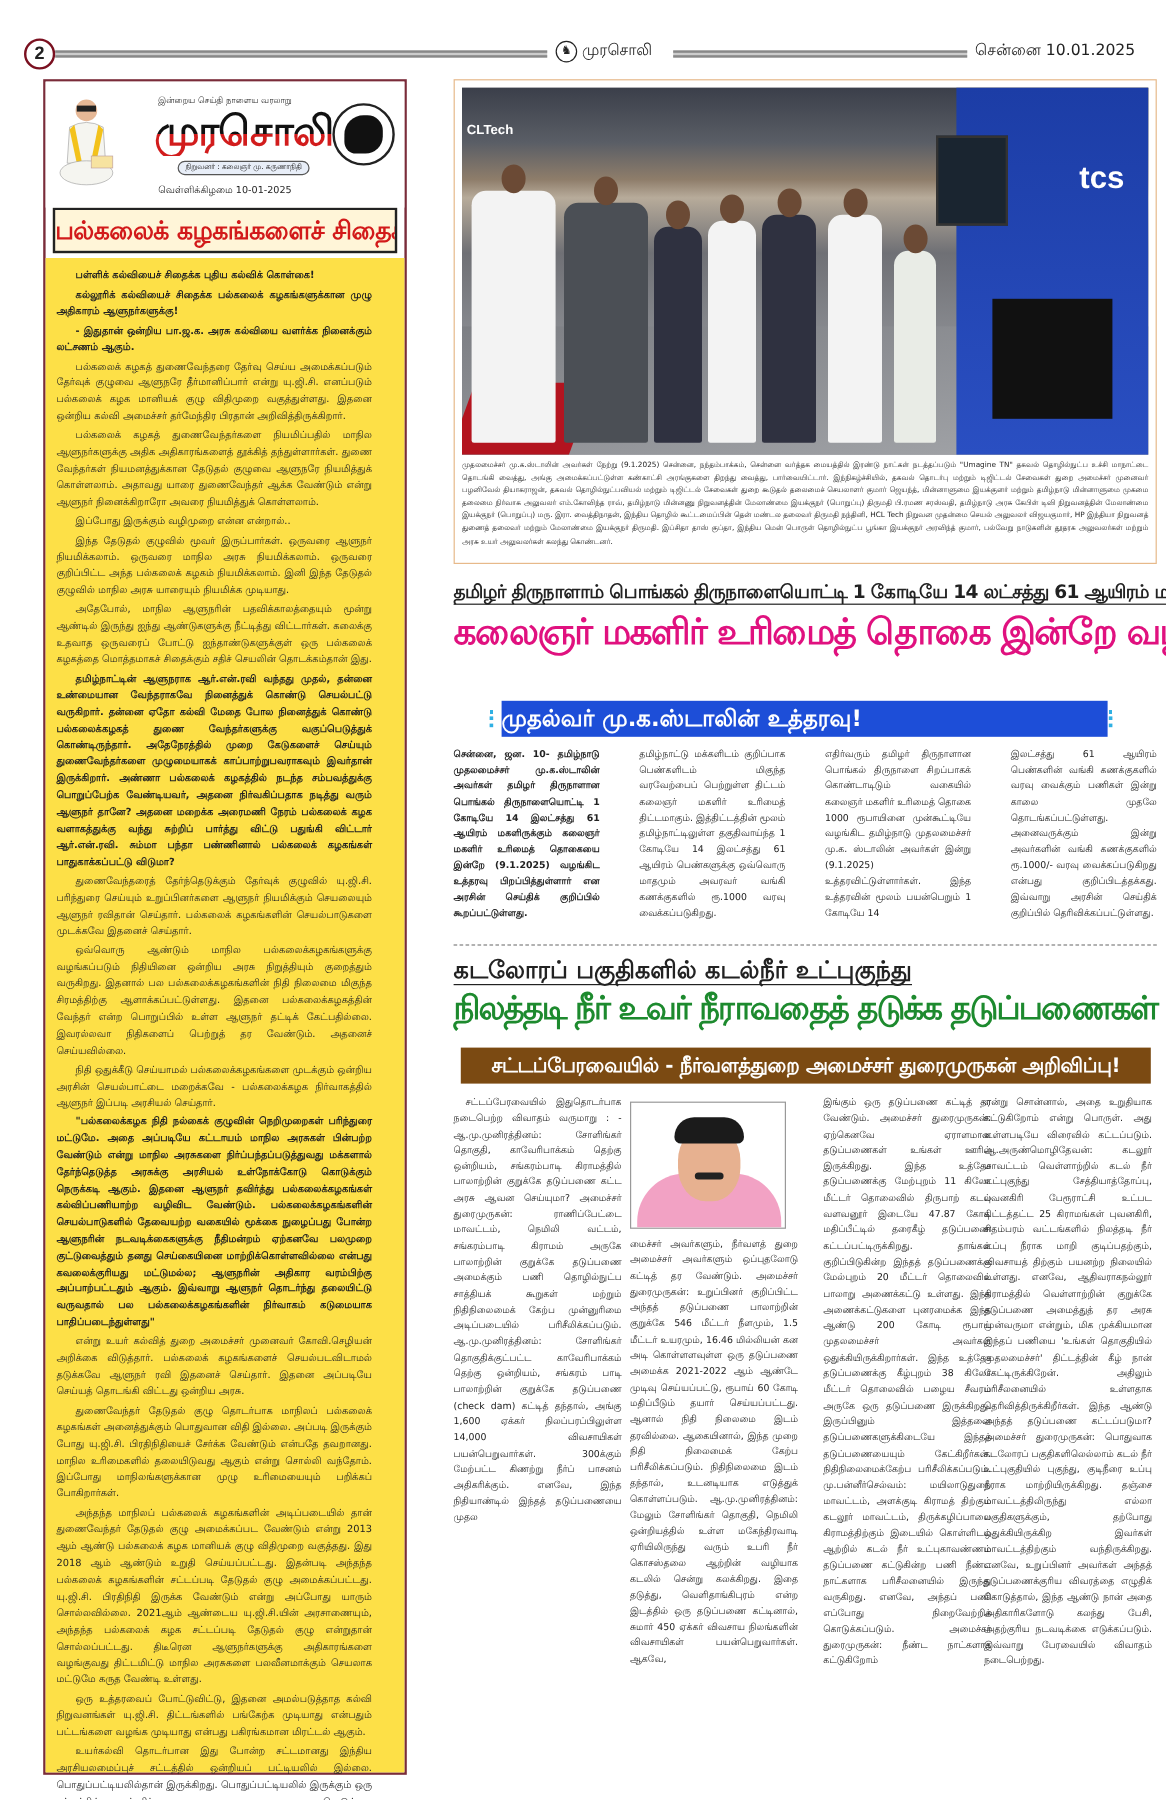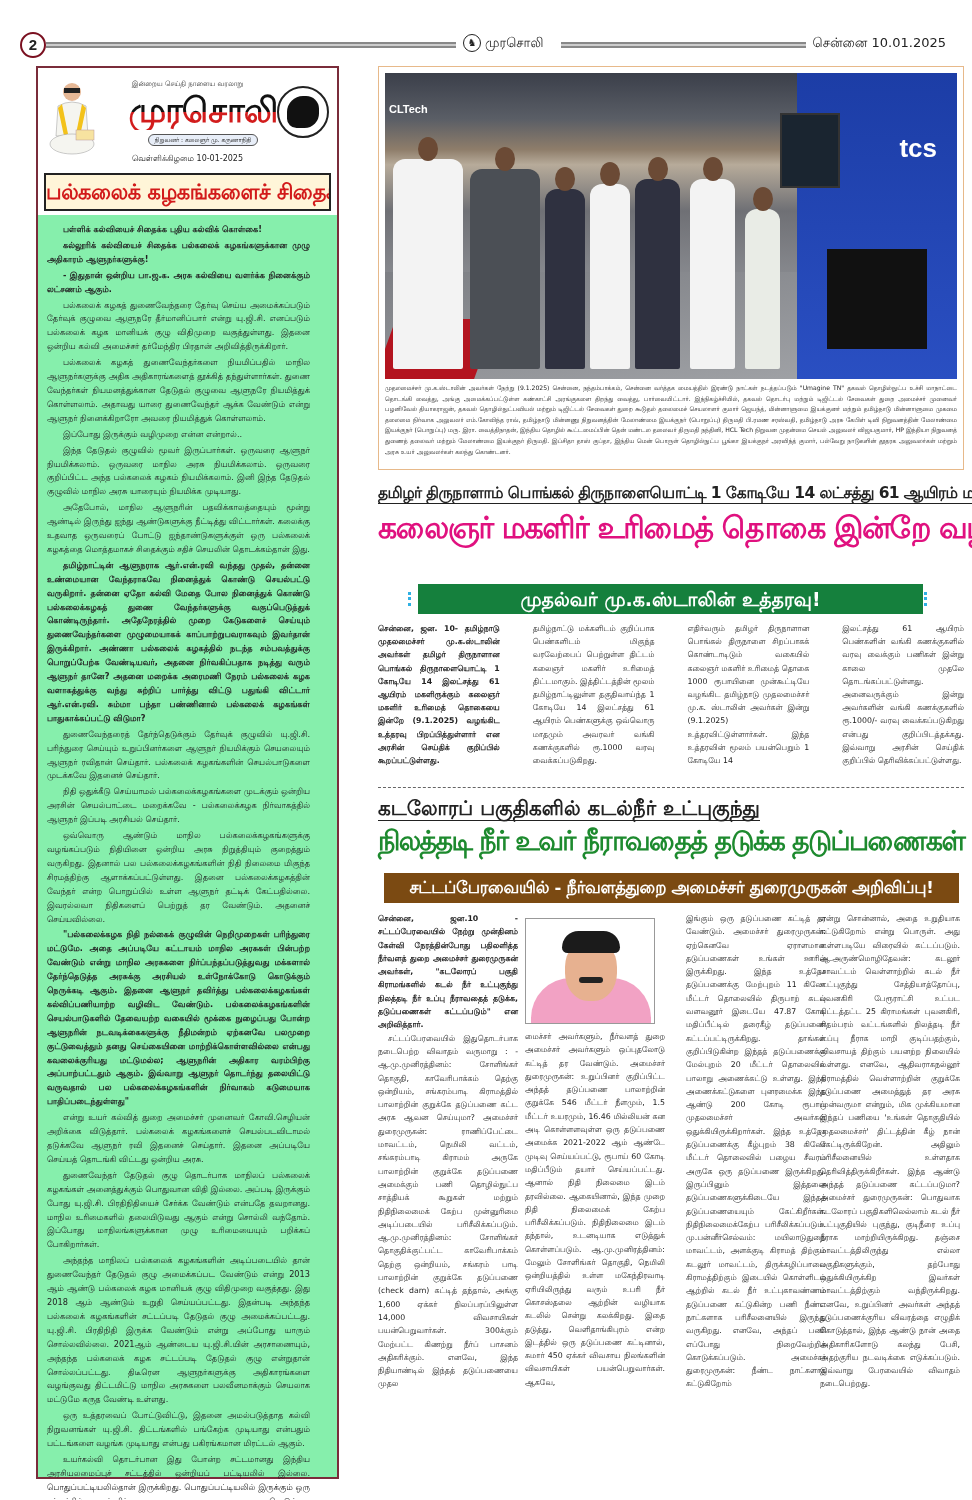--- a/index.html
+++ b/index.html
@@ -21,21 +21,21 @@
   .edit-head { height: 105px; position: relative; background: #fff; }
   .karunanidhi { position: absolute; left: 10px; top: 10px; width: 48px; height: 80px; }
   .bull-logo { position: absolute; right: 8px; top: 18px; width: 52px; height: 52px; border: 2px solid #222; border-radius: 50%; }
   .bull-logo::after { content: ""; position: absolute; left: 8px; top: 8px; width: 32px; height: 32px; background: #111; border-radius: 50% 40% 45% 30%; }
   .edit-sub { position: absolute; left: 0; right: 0; top: 12px; text-align: center; font-size: 7px; color: #333; }
   .brand { position: absolute; left: 80px; top: 22px; width: 170px; height: 40px; text-align: center; font: bold 34px "DejaVu Sans", sans-serif; letter-spacing: -1px; line-height: 40px;
     background: linear-gradient(#111 0 55%, #d21c1c 55% 100%); -webkit-background-clip: text; background-clip: text; color: transparent; }
   .founder { position: absolute; left: 110px; top: 66px; width: 110px; height: 12px; border: 1px solid #555; border-radius: 6px; font-size: 6px; line-height: 10px; text-align: center; background: #e8eef8; }
   .edit-date { position: absolute; left: 0; right: 0; top: 86px; text-align: center; font-size: 8px; }
   .edit-title { margin: 0 6px; height: 38px; border: 2px solid #222; background: #fff5d8; color: #d21a1a; font: bold 21px "DejaVu Sans", sans-serif; text-align: center; line-height: 34px; letter-spacing: -0.5px; white-space: nowrap; overflow: hidden; }
-  .edit-body { padding: 8px 27px 0 9px; background: #86efac; height: 1262px; margin-top: 4px; }
+  .edit-body { padding: 8px 27px 0 9px; background: #fde047; height: 1262px; margin-top: 4px; }
   .edit-body p { font-size: 8.2px; line-height: 13.9px; text-align: justify; text-indent: 16px; margin-bottom: 2px; }
   .edit-body p.bold { font-weight: bold; }
   .dots { text-align: center; color: #e0157a; font-size: 10px; margin-top: 4px; letter-spacing: 2px; }
 
   
   .photo-box { position: absolute; left: 378px; top: 66px; width: 586px; height: 404px; border: 1.5px solid #e7b98a; background: #fff; }
   .photo { position: absolute; left: 6px; top: 6px; width: 572px; height: 306px; overflow: hidden;
     background: linear-gradient(180deg, #3b3f4a 0%, #5a5e66 15%, #8e7d6a 25%, #b7ab9a 30%, #6f7075 45%, #8b8d92 70%, #9a9ba0 100%); }
   .photo .floor { position: absolute; left: 0; bottom: 0; width: 100%; height: 35%; background: linear-gradient(170deg, #7d7f84, #a4a6aa); }
   .photo .carpet { position: absolute; left: 0; bottom: 0; width: 100px; height: 60px; background: #b3141f; transform: skewX(-20deg); }
@@ -48,21 +48,21 @@
   .person::before { content: ""; position: absolute; left: 50%; top: -22px; width: 20px; height: 24px; margin-left: -10px; border-radius: 50%; background: #6b4a35; }
   .p-white { background: #f3f3f3; }
   .p-dark { background: #2f3140; }
   .p-grey { background: #4b4f55; }
   .caption { position: absolute; left: 6px; top: 316px; width: 572px; font-size: 6.1px; line-height: 10.6px; color: #222; text-align: justify; }
 
   
   .kicker1 { position: absolute; left: 378px; top: 484px; width: 586px; text-align: center; font: bold 15.5px "DejaVu Sans", sans-serif; letter-spacing: -0.6px; white-space: nowrap; }
   .kicker1 span { border-bottom: 1.5px solid #222; padding-bottom: 1px; }
   .head1 { position: absolute; left: 378px; top: 510px; width: 586px; text-align: center; font: bold 30px "DejaVu Sans", sans-serif; color: #e0117f; letter-spacing: -1.4px; white-space: nowrap; }
-  .banner1 { position: absolute; left: 418px; top: 584px; width: 505px; height: 30px; background: #15803d; color: #fff; font: bold 19px "DejaVu Sans", sans-serif; text-align: center; line-height: 30px; }
+  .banner1 { position: absolute; left: 418px; top: 584px; width: 505px; height: 30px; background: #1d4ed8; color: #fff; font: bold 19px "DejaVu Sans", sans-serif; line-height: 30px; }
   .banner1::before, .banner1::after { content: ""; position: absolute; top: 8px; width: 6px; height: 14px; border-left: 3px dotted #2fb0e3; }
   .banner1::before { left: -10px; } .banner1::after { right: -10px; }
 
   .story1 { position: absolute; left: 378px; top: 622px; width: 586px; display: grid; grid-template-columns: repeat(4, 1fr); column-gap: 8px; gap: 33px; }
   .story1 p { font-size: 7.8px; line-height: 13.2px; text-align: justify; }
   .story1 p.lead { font-weight: bold; }
   .divider-dash { position: absolute; left: 378px; top: 787px; width: 586px; border-top: 1.5px dashed #666; }
 
   
   .kicker2 { position: absolute; left: 378px; top: 796px; width: 586px; text-align: left; font: bold 20px "DejaVu Sans", sans-serif; letter-spacing: 0; white-space: nowrap; }
@@ -116,22 +116,22 @@
     <p class="bold">பள்ளிக் கல்வியைச் சிதைக்க புதிய கல்விக் கொள்கை!</p>
       <p class="bold">கல்லூரிக் கல்வியைச் சிதைக்க பல்கலைக் கழகங்களுக்கான முழு அதிகாரம் ஆளுநர்களுக்கு!</p>
       <p class="bold">- இதுதான் ஒன்றிய பா.ஜ.க. அரசு கல்வியை வளர்க்க நினைக்கும் லட்சணம் ஆகும்.</p>
       <p>பல்கலைக் கழகத் துணைவேந்தரை தேர்வு செய்ய அமைக்கப்படும் தேர்வுக் குழுவை ஆளுநரே தீர்மானிப்பார் என்று யு.ஜி.சி. எனப்படும் பல்கலைக் கழக மானியக் குழு விதிமுறை வகுத்துள்ளது. இதனை ஒன்றிய கல்வி அமைச்சர் தர்மேந்திர பிரதான் அறிவித்திருக்கிறார்.</p>
       <p>பல்கலைக் கழகத் துணைவேந்தர்களை நியமிப்பதில் மாநில ஆளுநர்களுக்கு அதிக அதிகாரங்களைத் தூக்கித் தந்துள்ளார்கள். துணை வேந்தர்கள் நியமனத்துக்கான தேடுதல் குழுவை ஆளுநரே நியமித்துக் கொள்ளலாம். அதாவது யாரை துணைவேந்தர் ஆக்க வேண்டும் என்று ஆளுநர் நினைக்கிறாரோ அவரை நியமித்துக் கொள்ளலாம்.</p>
       <p>இப்போது இருக்கும் வழிமுறை என்ன என்றால்..</p>
       <p>இந்த தேடுதல் குழுவில் மூவர் இருப்பார்கள். ஒருவரை ஆளுநர் நியமிக்கலாம். ஒருவரை மாநில அரசு நியமிக்கலாம். ஒருவரை குறிப்பிட்ட அந்த பல்கலைக் கழகம் நியமிக்கலாம். இனி இந்த தேடுதல் குழுவில் மாநில அரசு யாரையும் நியமிக்க முடியாது.</p>
       <p>அதேபோல், மாநில ஆளுநரின் பதவிக்காலத்தையும் மூன்று ஆண்டில் இருந்து ஐந்து ஆண்டுகளுக்கு நீட்டித்து விட்டார்கள். கலைக்கு உதவாத ஒருவரைப் போட்டு ஐந்தாண்டுகளுக்குள் ஒரு பல்கலைக் கழகத்தை மொத்தமாகச் சிதைக்கும் சதிச் செயலின் தொடக்கம்தான் இது.</p>
       <p class="bold">தமிழ்நாட்டின் ஆளுநராக ஆர்.என்.ரவி வந்தது முதல், தன்னை உண்மையான வேந்தராகவே நினைத்துக் கொண்டு செயல்பட்டு வருகிறார். தன்னை ஏதோ கல்வி மேதை போல நினைத்துக் கொண்டு பல்கலைக்கழகத் துணை வேந்தர்களுக்கு வகுப்பெடுத்துக் கொண்டிருந்தார். அதேநேரத்தில் முறை கேடுகளைச் செய்யும் துணைவேந்தர்களை முழுமையாகக் காப்பாற்றுபவராகவும் இவர்தான் இருக்கிறார். அண்ணா பல்கலைக் கழகத்தில் நடந்த சம்பவத்துக்கு பொறுப்பேற்க வேண்டியவர், அதனை நிர்வகிப்பதாக நடித்து வரும் ஆளுநர் தானே? அதனை மறைக்க அரைமணி நேரம் பல்கலைக் கழக வளாகத்துக்கு வந்து சுற்றிப் பார்த்து விட்டு பதுங்கி விட்டார் ஆர்.என்.ரவி. சும்மா பந்தா பண்ணினால் பல்கலைக் கழகங்கள் பாதுகாக்கப்பட்டு விடுமா?</p>
       <p>துணைவேந்தரைத் தேர்ந்தெடுக்கும் தேர்வுக் குழுவில் யு.ஜி.சி. பரிந்துரை செய்யும் உறுப்பினர்களை ஆளுநர் நியமிக்கும் செயலையும் ஆளுநர் ரவிதான் செய்தார். பல்கலைக் கழகங்களின் செயல்பாடுகளை முடக்கவே இதனைச் செய்தார்.</p>
+      <p>ஒவ்வொரு ஆண்டும் மாநில பல்கலைக்கழகங்களுக்கு வழங்கப்படும் நிதியினை ஒன்றிய அரசு நிறுத்தியும் குறைத்தும் வருகிறது. இதனால் பல பல்கலைக்கழகங்களின் நிதி நிலைமை மிகுந்த சிரமத்திற்கு ஆளாக்கப்பட்டுள்ளது. இதனை பல்கலைக்கழகத்தின் வேந்தர் என்ற பொறுப்பில் உள்ள ஆளுநர் தட்டிக் கேட்பதில்லை. இவரல்லவா நிதிகளைப் பெற்றுத் தர வேண்டும். அதனைச் செய்யவில்லை.</p>
       <p>நிதி ஒதுக்கீடு செய்யாமல் பல்கலைக்கழகங்களை முடக்கும் ஒன்றிய அரசின் செயல்பாட்டை மறைக்கவே - பல்கலைக்கழக நிர்வாகத்தில் ஆளுநர் இப்படி அரசியல் செய்தார்.</p>
-      <p>ஒவ்வொரு ஆண்டும் மாநில பல்கலைக்கழகங்களுக்கு வழங்கப்படும் நிதியினை ஒன்றிய அரசு நிறுத்தியும் குறைத்தும் வருகிறது. இதனால் பல பல்கலைக்கழகங்களின் நிதி நிலைமை மிகுந்த சிரமத்திற்கு ஆளாக்கப்பட்டுள்ளது. இதனை பல்கலைக்கழகத்தின் வேந்தர் என்ற பொறுப்பில் உள்ள ஆளுநர் தட்டிக் கேட்பதில்லை. இவரல்லவா நிதிகளைப் பெற்றுத் தர வேண்டும். அதனைச் செய்யவில்லை.</p>
       <p class="bold">"பல்கலைக்கழக நிதி நல்கைக் குழுவின் நெறிமுறைகள் பரிந்துரை மட்டுமே. அதை அப்படியே கட்டாயம் மாநில அரசுகள் பின்பற்ற வேண்டும் என்று மாநில அரசுகளை நிர்ப்பந்தப்படுத்துவது மக்களால் தேர்ந்தெடுத்த அரசுக்கு அரசியல் உள்நோக்கோடு கொடுக்கும் நெருக்கடி ஆகும். இதனை ஆளுநர் தவிர்த்து பல்கலைக்கழகங்கள் கல்விப்பணியாற்ற வழிவிட வேண்டும். பல்கலைக்கழகங்களின் செயல்பாடுகளில் தேவையற்ற வகையில் மூக்கை நுழைப்பது போன்ற ஆளுநரின் நடவடிக்கைகளுக்கு நீதிமன்றம் ஏற்கனவே பலமுறை குட்டுவைத்தும் தனது செய்கையினை மாற்றிக்கொள்ளவில்லை என்பது கவலைக்குரியது மட்டுமல்ல; ஆளுநரின் அதிகார வரம்பிற்கு அப்பாற்பட்டதும் ஆகும். இவ்வாறு ஆளுநர் தொடர்ந்து தலையிட்டு வருவதால் பல பல்கலைக்கழகங்களின் நிர்வாகம் கடுமையாக பாதிப்படைந்துள்ளது"</p>
       <p>என்று உயர் கல்வித் துறை அமைச்சர் முனைவர் கோவி.செழியன் அறிக்கை விடுத்தார். பல்கலைக் கழகங்களைச் செயல்படவிடாமல் தடுக்கவே ஆளுநர் ரவி இதனைச் செய்தார். இதனை அப்படியே செய்யத் தொடங்கி விட்டது ஒன்றிய அரசு.</p>
       <p>துணைவேந்தர் தேடுதல் குழு தொடர்பாக மாநிலப் பல்கலைக் கழகங்கள் அனைத்துக்கும் பொதுவான விதி இல்லை. அப்படி இருக்கும் போது யு.ஜி.சி. பிரதிநிதியைச் சேர்க்க வேண்டும் என்பதே தவறானது. மாநில உரிமைகளில் தலையிடுவது ஆகும் என்று சொல்லி வந்தோம். இப்போது மாநிலங்களுக்கான முழு உரிமையையும் பறிக்கப் போகிறார்கள்.</p>
       <p>அந்தந்த மாநிலப் பல்கலைக் கழகங்களின் அடிப்படையில் தான் துணைவேந்தர் தேடுதல் குழு அமைக்கப்பட வேண்டும் என்று 2013 ஆம் ஆண்டு பல்கலைக் கழக மானியக் குழு விதிமுறை வகுத்தது. இது 2018 ஆம் ஆண்டும் உறுதி செய்யப்பட்டது. இதன்படி அந்தந்த பல்கலைக் கழகங்களின் சட்டப்படி தேடுதல் குழு அமைக்கப்பட்டது. யு.ஜி.சி. பிரதிநிதி இருக்க வேண்டும் என்று அப்போது யாரும் சொல்லவில்லை. 2021ஆம் ஆண்டைய யு.ஜி.சி.யின் அரசாணையும், அந்தந்த பல்கலைக் கழக சட்டப்படி தேடுதல் குழு என்றுதான் சொல்லப்பட்டது. திடீரென ஆளுநர்களுக்கு அதிகாரங்களை வழங்குவது திட்டமிட்டு மாநில அரசுகளை பலவீனமாக்கும் செயலாக மட்டுமே கருத வேண்டி உள்ளது.</p>
       <p>ஒரு உத்தரவைப் போட்டுவிட்டு, இதனை அமல்படுத்தாத கல்வி நிறுவனங்கள் யு.ஜி.சி. திட்டங்களில் பங்கேற்க முடியாது என்பதும் பட்டங்களை வழங்க முடியாது என்பது பகிரங்கமான மிரட்டல் ஆகும்.</p>
       <p>உயர்கல்வி தொடர்பான இது போன்ற சட்டமானது இந்திய அரசியலமைப்புச் சட்டத்தில் ஒன்றியப் பட்டியலில் இல்லை. பொதுப்பட்டியலில்தான் இருக்கிறது. பொதுப்பட்டியலில் இருக்கும் ஒரு சட்டத்தில் தன்னிச்சையாக பா.ஜ.க. அரசு முடிவெடுப்பது எதேச்சதிகாரமானது.</p>
       <p class="bold">மாநிலங்களை மட்டுமல்ல, கல்வியையே சிதைக்க நினைக்கிறார்கள். 'சூத்திரனுக்கு எதைக் கொடுத்தாலும் கல்வியைக் கொடுக்காதே' என்ற நிலையை உருவாக்கவே புதிய கல்விக் கொள்கை, நீட் தேர்வுகள், யு.ஜி.சி. விதிமுறைகள் கொண்டு வரப்படுகின்றன என்பதே உண்மை.</p>
       <div class="dots">●●</div>
   </div>
 </div>
@@ -165,21 +165,20 @@
   <p>எதிர்வரும் தமிழர் திருநாளான பொங்கல் திருநாளை சிறப்பாகக் கொண்டாடிடும் வகையில் கலைஞர் மகளிர் உரிமைத் தொகை 1000 ரூபாயினை முன்கூட்டியே வழங்கிட தமிழ்நாடு முதலமைச்சர் மு.க. ஸ்டாலின் அவர்கள் இன்று (9.1.2025) உத்தரவிட்டுள்ளார்கள். இந்த உத்தரவின் மூலம் பயன்பெறும் 1 கோடியே 14</p>
   <p>இலட்சத்து 61 ஆயிரம் பெண்களின் வங்கி கணக்குகளில் வரவு வைக்கும் பணிகள் இன்று காலை முதலே தொடங்கப்பட்டுள்ளது. அனைவருக்கும் இன்று அவர்களின் வங்கி கணக்குகளில் ரூ.1000/- வரவு வைக்கப்படுகிறது என்பது குறிப்பிடத்தக்கது. இவ்வாறு அரசின் செய்திக் குறிப்பில் தெரிவிக்கப்பட்டுள்ளது.</p>
 </div>
 <div class="divider-dash"></div>
 
 <div class="kicker2"><span>கடலோரப் பகுதிகளில் கடல்நீர் உட்புகுந்து</span></div>
 <div class="head2">நிலத்தடி நீர் உவர் நீராவதைத் தடுக்க தடுப்பணைகள் கட்டப்படும்!</div>
 <div class="banner2">சட்டப்பேரவையில் - நீர்வளத்துறை அமைச்சர் துரைமுருகன் அறிவிப்பு!</div>
 <div class="story2">
   <div class="s2col" style="left:0">
-    <p class="lead">சென்னை, ஜன.10 - சட்டப்பேரவையில் நேற்று முன்தினம் கேள்வி நேரத்தின்போது பதிலளித்த நீர்வளத் துறை அமைச்சர் துரைமுருகன் அவர்கள், "கடலோரப் பகுதி கிராமங்களில் கடல் நீர் உட்புகுந்து நிலத்தடி நீர் உப்பு நீராவதைத் தடுக்க, தடுப்பணைகள் கட்டப்படும்" என அறிவித்தார்.</p>
     <p style="text-indent:10px">சட்டப்பேரவையில் இதுதொடர்பாக நடைபெற்ற விவாதம் வருமாறு : - ஆ.மு.முனிரத்தினம்: சோளிங்கர் தொகுதி, காவேரிபாக்கம் தெற்கு ஒன்றியம், சங்கரம்பாடி கிராமத்தில் பாலாற்றின் குறுக்கே தடுப்பணை கட்ட அரசு ஆவன செய்யுமா? அமைச்சர் துரைமுருகன்: ராணிப்பேட்டை மாவட்டம், நெமிலி வட்டம், சங்கரம்பாடி கிராமம் அருகே பாலாற்றின் குறுக்கே தடுப்பணை அமைக்கும் பணி தொழில்நுட்ப சாத்தியக் கூறுகள் மற்றும் நிதிநிலைமைக் கேற்ப முன்னுரிமை அடிப்படையில் பரிசீலிக்கப்படும். ஆ.மு.முனிரத்தினம்: சோளிங்கர் தொகுதிக்குட்பட்ட காவேரிபாக்கம் தெற்கு ஒன்றியம், சங்கரம் பாடி பாலாற்றின் குறுக்கே தடுப்பணை (check dam) கட்டித் தந்தால், அங்கு 1,600 ஏக்கர் நிலப்பரப்பிலுள்ள 14,000 விவசாயிகள் பயன்பெறுவார்கள். 300க்கும் மேற்பட்ட கிணற்று நீர்ப் பாசனம் அதிகரிக்கும். எனவே, இந்த நிதியாண்டில் இந்தத் தடுப்பணையை முதல</p>
   </div>
   <div class="portrait">
     <div class="shirt"></div>
     <div class="face"></div>
     <div class="hair"></div>
     <div class="mustache"></div>
   </div>
   <div class="s2col" style="left:147px;top:118px">
     <p>மைச்சர் அவர்களும், நீர்வளத் துறை அமைச்சர் அவர்களும் ஒப்புதலோடு கட்டித் தர வேண்டும். அமைச்சர் துரைமுருகன்: உறுப்பினர் குறிப்பிட்ட அந்தத் தடுப்பணை பாலாற்றின் குறுக்கே 546 மீட்டர் நீளமும், 1.5 மீட்டர் உயரமும், 16.46 மில்லியன் கன அடி கொள்ளளவுள்ள ஒரு தடுப்பணை அமைக்க 2021-2022 ஆம் ஆண்டே முடிவு செய்யப்பட்டு, ரூபாய் 60 கோடி மதிப்பீடும் தயார் செய்யப்பட்டது. ஆனால் நிதி நிலைமை இடம் தரவில்லை. ஆகையினால், இந்த முறை நிதி நிலைமைக் கேற்ப பரிசீலிக்கப்படும். நிதிநிலைமை இடம் தந்தால், உடனடியாக எடுத்துக் கொள்ளப்படும். ஆ.மு.முனிரத்தினம்: மேலும் சோளிங்கர் தொகுதி, நெமிலி ஒன்றியத்தில் உள்ள மகேந்திரவாடி ஏரியிலிருந்து வரும் உபரி நீர் கொசஸ்தலை ஆற்றின் வழியாக கடலில் சென்று கலக்கிறது. இதை தடுத்து, வெளிதாங்கிபுரம் என்ற இடத்தில் ஒரு தடுப்பணை கட்டினால், சுமார் 450 ஏக்கர் விவசாய நிலங்களின் விவசாயிகள் பயன்பெறுவார்கள். ஆகவே,</p>

